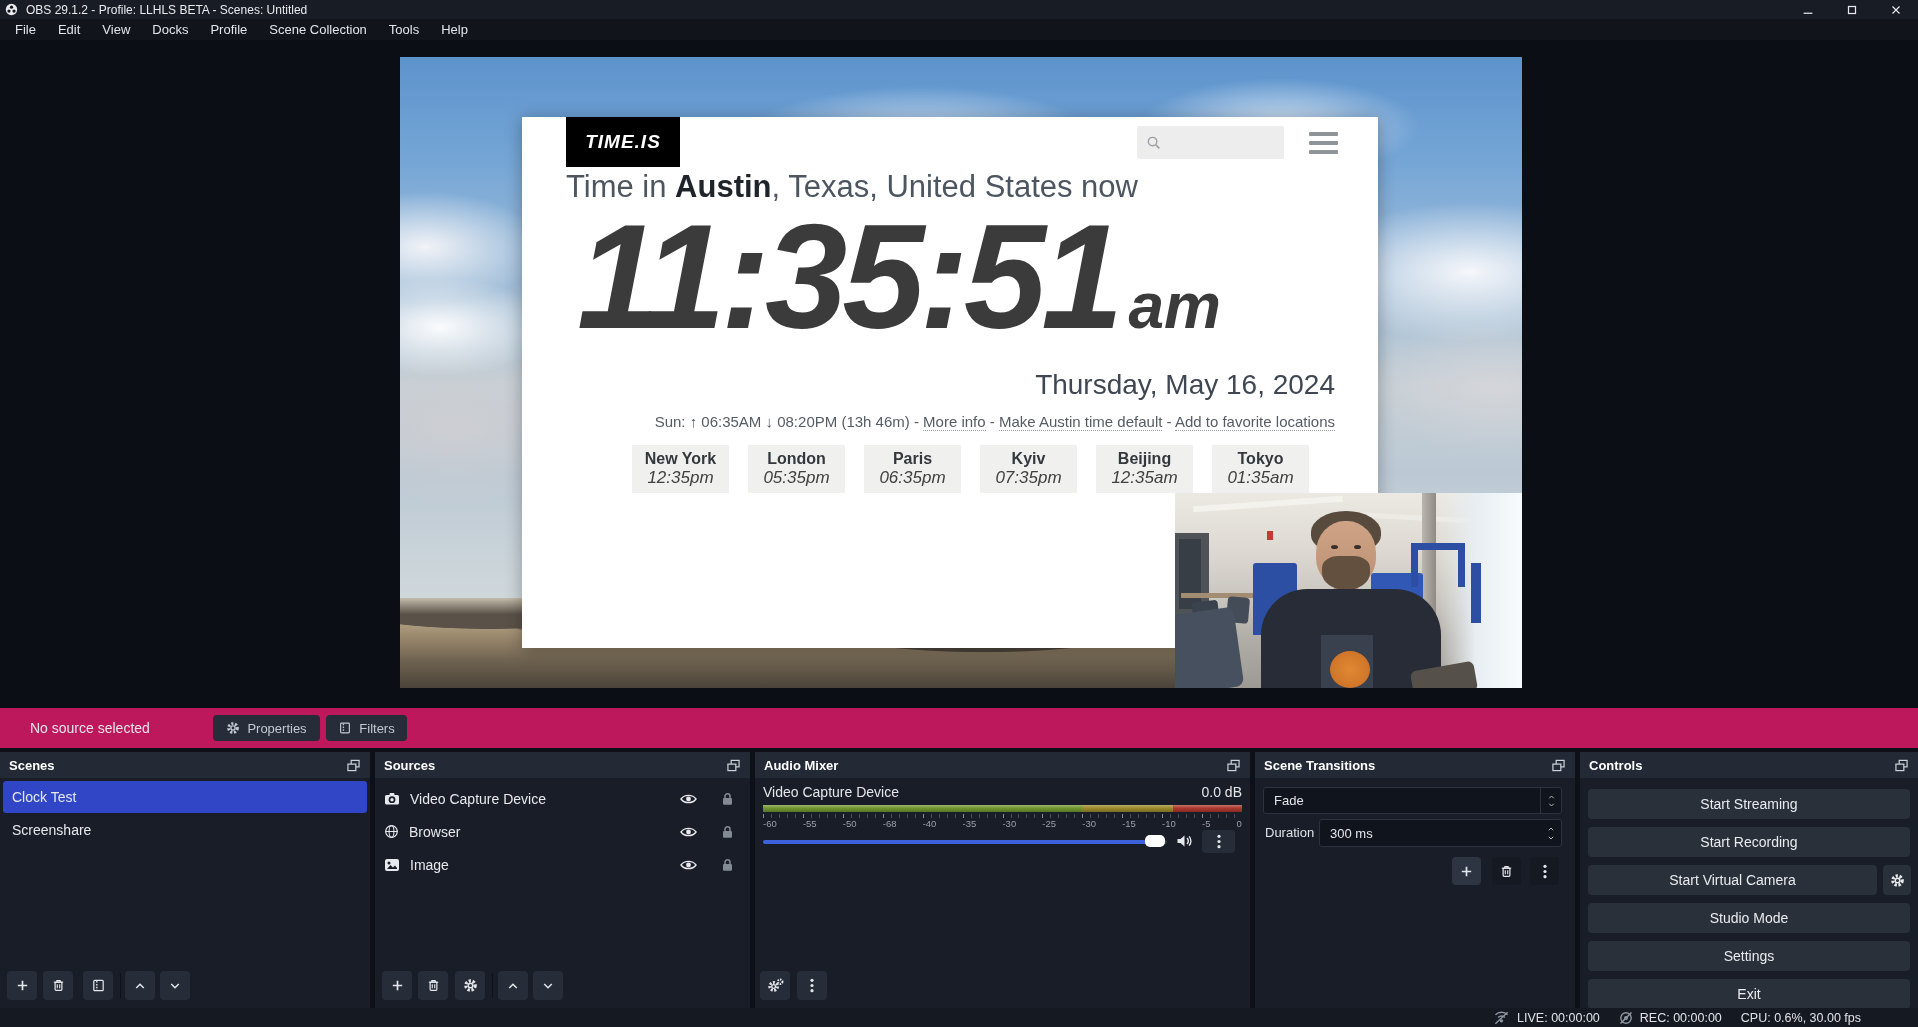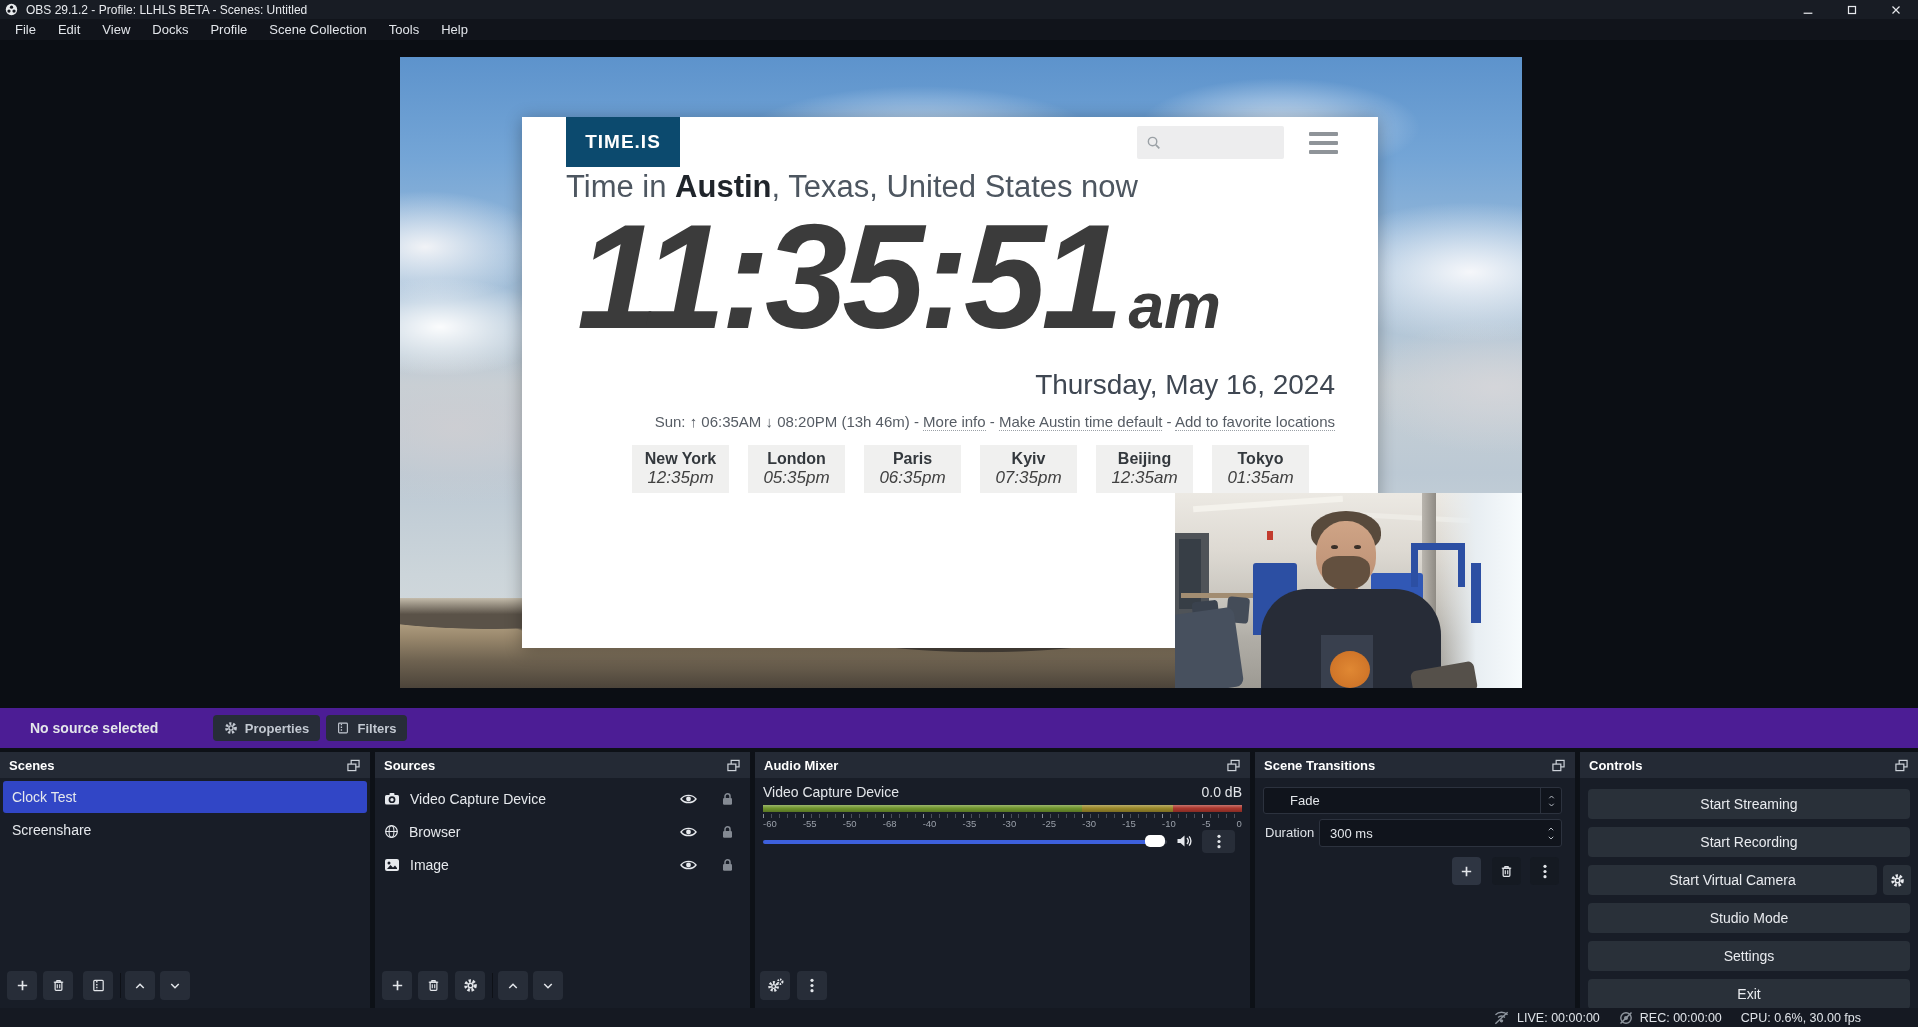--- a/index.html
+++ b/index.html
@@ -37,22 +37,22 @@
       linear-gradient(180deg, rgba(222,214,196,.8) 0%, rgba(222,214,196,0) 18%),
       radial-gradient(240px 34px at 8% 12%, #5a5248 0 58%, rgba(90,82,72,0) 60%),
       radial-gradient(230px 38px at 22% 26%, #6b6154 0 58%, rgba(107,97,84,0) 60%),
       radial-gradient(280px 46px at 52% 30%, #49423a 0 58%, rgba(73,66,58,0) 60%),
       radial-gradient(300px 50px at 86% 26%, #564f3f 0 55%, rgba(86,79,63,0) 57%),
       linear-gradient(180deg,#c9bb9f 0%,#b3a183 25%,#97866b 45%,#6e6250 70%,#4c443a 100%);
   }
 
   
   .ti-card { position:absolute; left:122px; top:60px; width:856px; height:531px; background:#ffffff; box-shadow:0 2px 16px rgba(0,0,0,.3); }
-  .ti-logo { position:absolute; left:44px; top:0; width:114px; height:50px; background:#0c4a6e; color:#fff;
-    display:flex; align-items:center; justify-content:center; font-size:19px; font-weight:bold; letter-spacing:1px; }
+  .ti-logo { position:absolute; left:44px; top:0; width:114px; height:50px; background:#000000; color:#fff;
+    display:flex; align-items:center; justify-content:center; font-size:19px; font-weight:bold; letter-spacing:1px;font-style:italic; }
   .ti-search { position:absolute; left:615px; top:9px; width:147px; height:33px; background:#ededee; border-radius:2px; display:flex; align-items:center; padding-left:9px; color:#9aa0a5; }
   .ti-burger { position:absolute; left:787px; top:15px; width:29px; }
   .ti-burger div { height:4px; background:#8f9499; border-radius:1px; margin-bottom:5px; }
   .ti-heading { position:absolute; left:44px; top:52px; font-size:31px; color:#4d5660; white-space:nowrap; }
   .ti-heading .city { font-weight:bold; color:#1f242a; }
   .ti-clock { position:absolute; left:55px; top:86px; white-space:nowrap; color:#3b3b3b; line-height:1;font-style:italic; }
   .ti-time { font-size:148px; font-weight:bold; letter-spacing:-5px; }
   .ti-ampm { font-size:64px; font-weight:bold; margin-left:10px; }
   .ti-date { position:absolute; right:43px; top:252px; font-size:28px; color:#3f4752; }
   .ti-sun { position:absolute; right:43px; top:296px; font-size:15px; color:#565c64; white-space:nowrap; }
@@ -84,21 +84,21 @@
   .wc-eye { position:absolute; width:7px; height:4px; background:#3a3029; border-radius:50%; top:52px; }
   .wc-beard { position:absolute; left:147px; top:63px; width:48px; height:34px; background:#63503f; border-radius:36% 36% 52% 52%; }
   .wc-neck { position:absolute; left:159px; top:88px; width:24px; height:14px; background:#b98a6e; }
   .wc-body { position:absolute; left:86px; top:96px; width:180px; height:99px; background:#272c37; border-radius:46px 46px 0 0; }
   .wc-shirt { position:absolute; left:146px; top:142px; width:52px; height:53px; background:#39404e; }
   .wc-logo { position:absolute; left:155px; top:158px; width:40px; height:37px; background:radial-gradient(#e08833,#c96d24); border-radius:50%; }
   .wc-arm { position:absolute; right:46px; bottom:-8px; width:64px; height:30px; background:#55504a; border-radius:6px; transform:rotate(-10deg); }
   .wc-chairback { position:absolute; left:-6px; top:118px; width:70px; height:80px; background:#47505e; border-radius:8px; transform:rotate(-8deg); }
 
   
-  .ctxbar { position:absolute; top:708px; left:0; width:100%; height:40px; background:#4c1d95;font-weight:bold; }
+  .ctxbar { position:absolute; top:708px; left:0; width:100%; height:40px; background:#be185d; }
   .ctx-status { position:absolute; left:30px; top:0; line-height:40px; font-size:14px; color:#e3e6ea; }
   .ctx-btn { position:absolute; top:7px; height:26px; background:#272d38; border-radius:4px; display:flex; align-items:center; justify-content:center; gap:7px; font-size:13px; color:#c3c9d2; }
 
   
   .dock { position:absolute; top:752px; left:0; width:100%; height:256px; }
   .panel { position:absolute; top:0; height:256px; background:#181d27; }
   .phead { position:absolute; top:0; left:0; right:0; height:26px; background:#242a35; display:flex; align-items:center; padding:0 9px; }
   .phead-title { font-weight:bold; font-size:13px; color:#ffffff; }
   .phead-pop { margin-left:auto; width:15px; height:13px; color:#cdd2d9; }
   .pbody { position:absolute; top:26px; left:0; right:0; bottom:0; }
@@ -123,21 +123,21 @@
   .mx-tickmarks { position:absolute; left:8px; right:8px; top:36px; height:4px;
     background:
       repeating-linear-gradient(90deg,#868c96 0 1px,transparent 1px 39.92px),
       repeating-linear-gradient(90deg,rgba(134,140,150,.45) 0 1px,transparent 1px 7.984px); }
   .mx-ticks { position:absolute; left:8px; right:8px; top:40px; height:12px; display:flex; justify-content:space-between; font-size:9.5px; color:#9aa0aa; }
   .mx-track { position:absolute; left:8px; top:62px; width:404px; height:4px; border-radius:2px; background:linear-gradient(90deg,#3d60dd 0,#3d60dd 97%,#3b414d 97%); }
   .mx-handle { position:absolute; left:390px; top:57px; width:20px; height:12px; border-radius:5px; background:#ffffff; }
   .mx-speaker { position:absolute; left:421px; top:56px; width:17px; height:14px; color:#e6e9ed; }
   .mx-dotsbtn { position:absolute; left:447px; top:52px; width:33px; height:23px; background:#272d38; border-radius:4px; display:flex; align-items:center; justify-content:center; color:#e3e6ea; }
 
-  .tr-combo { position:absolute; left:8px; top:9px; width:299px; height:27px; background:#10141c; border:1px solid #2c323e; border-radius:3px; display:flex; align-items:center; padding-left:26px; font-size:13px; color:#e3e6ea; }
+  .tr-combo { position:absolute; left:8px; top:9px; width:299px; height:27px; background:#10141c; border:1px solid #2c323e; border-radius:3px; display:flex; align-items:center; padding-left:10px; font-size:13px; color:#e3e6ea; }
   .tr-combo-spin { position:absolute; right:0; top:0; bottom:0; width:21px; border-left:1px solid #2c323e; display:flex; flex-direction:column; align-items:center; justify-content:center; gap:2px; color:#c6ccd4; }
   .tr-durlabel { position:absolute; left:10px; top:41px; line-height:28px; font-size:13px; color:#dfe3e8; }
   .tr-spin { position:absolute; left:64px; top:41px; width:243px; height:28px; background:#10141c; border:1px solid #2c323e; border-radius:3px; display:flex; align-items:center; padding-left:10px; font-size:13px; color:#e3e6ea; }
   .tr-spin-arrows { position:absolute; right:5px; top:0; bottom:0; display:flex; flex-direction:column; align-items:center; justify-content:center; gap:3px; color:#c6ccd4; }
   .tr-btn { position:absolute; top:79px; width:29px; height:28px; border-radius:4px; display:flex; align-items:center; justify-content:center; color:#e3e6ea; }
 
   .ctl-btn { position:absolute; left:8px; width:322px; height:30px; border-radius:4px; background:#293039; display:flex; align-items:center; justify-content:center; font-size:14px; color:#e9ebef; }
 
   
   .statusbar { position:absolute; top:1008px; left:0; right:0; height:19px; background:#151922; display:flex; align-items:center; justify-content:flex-end; padding-right:57px; gap:19px; font-size:12.5px; color:#dfe3e8; }

